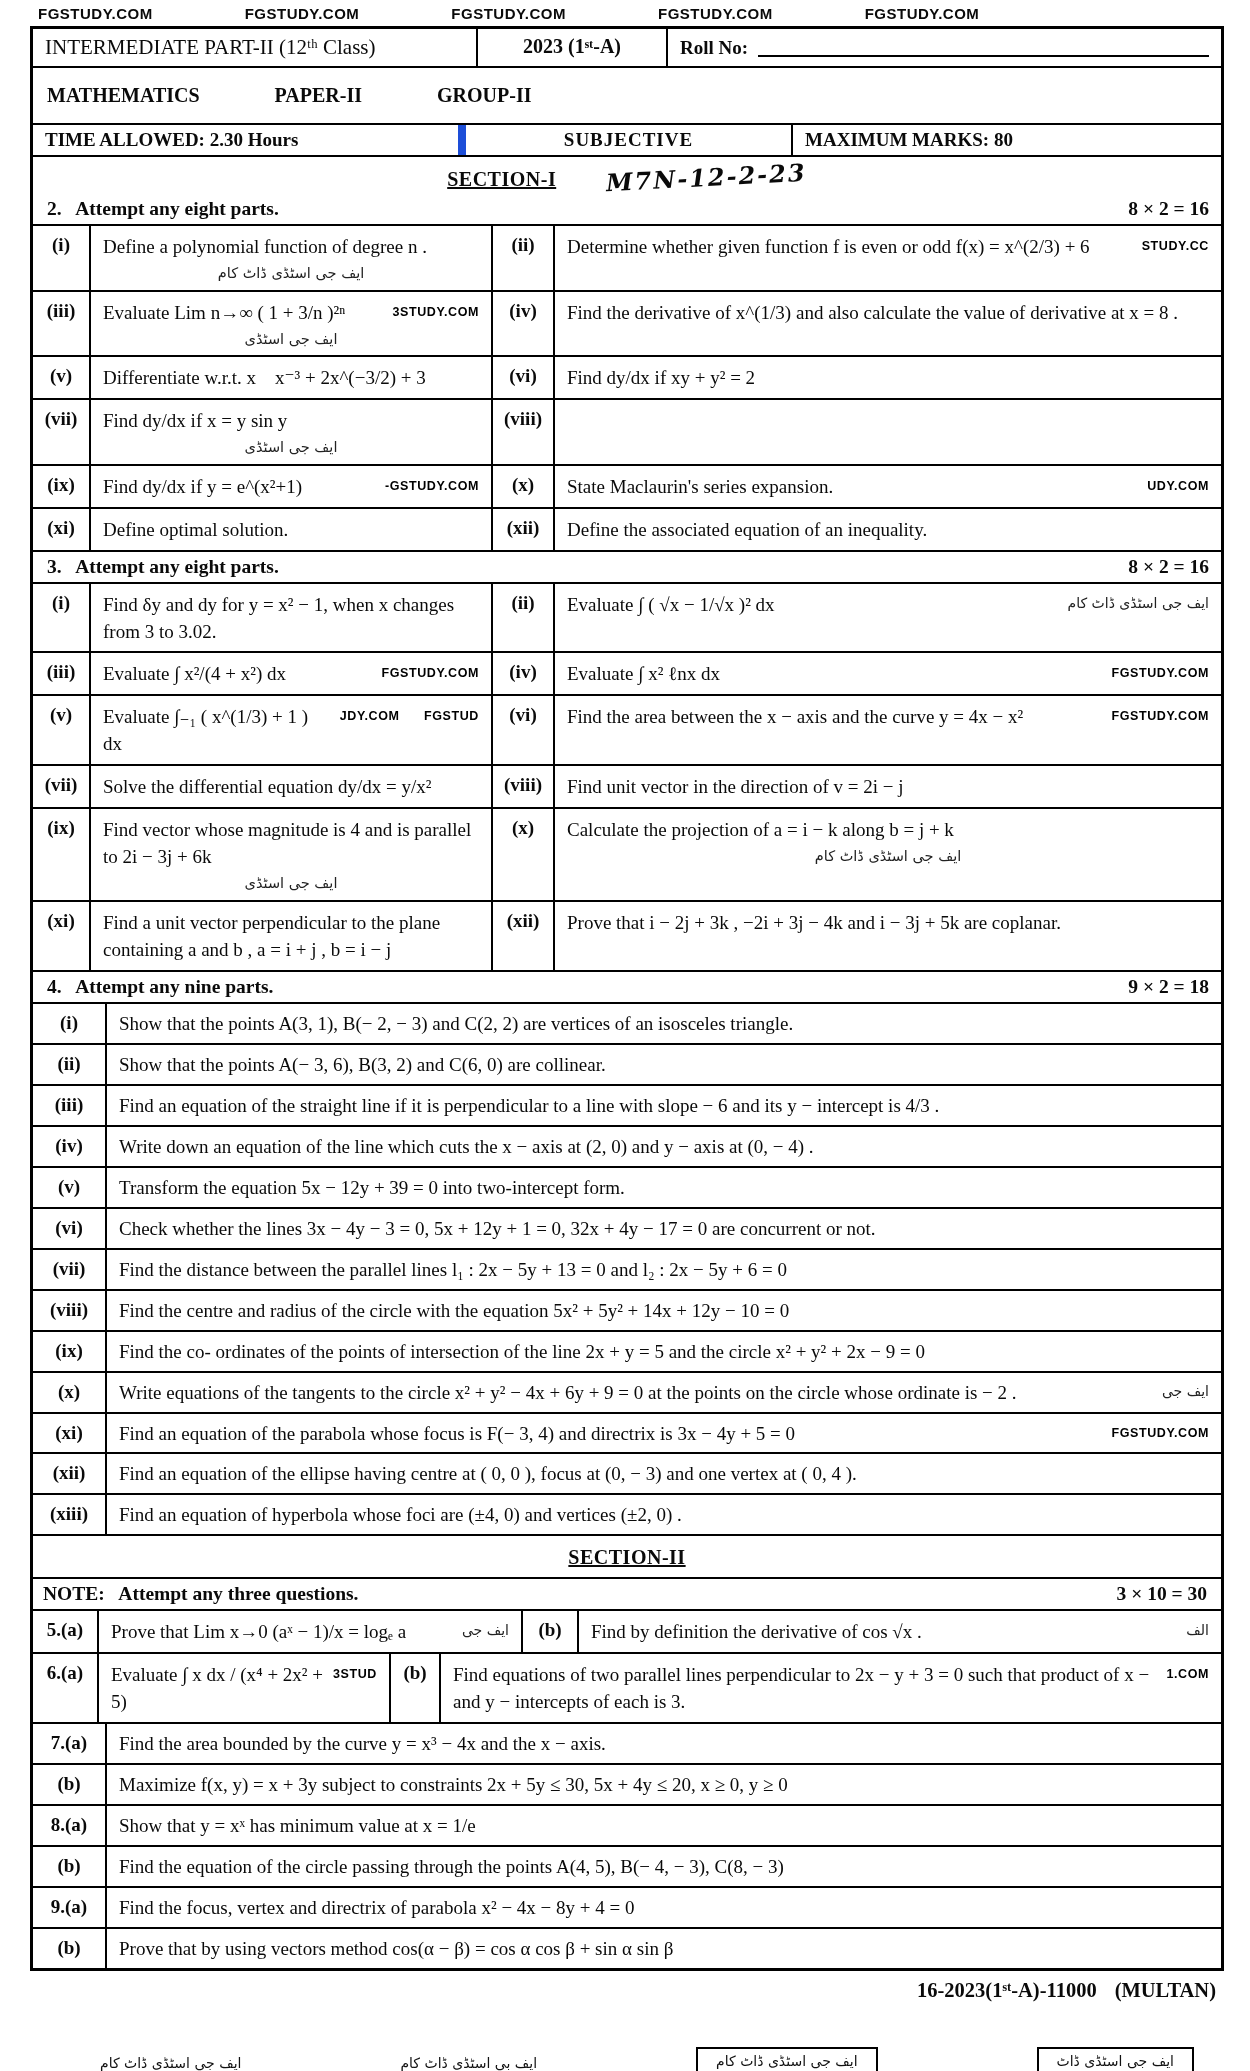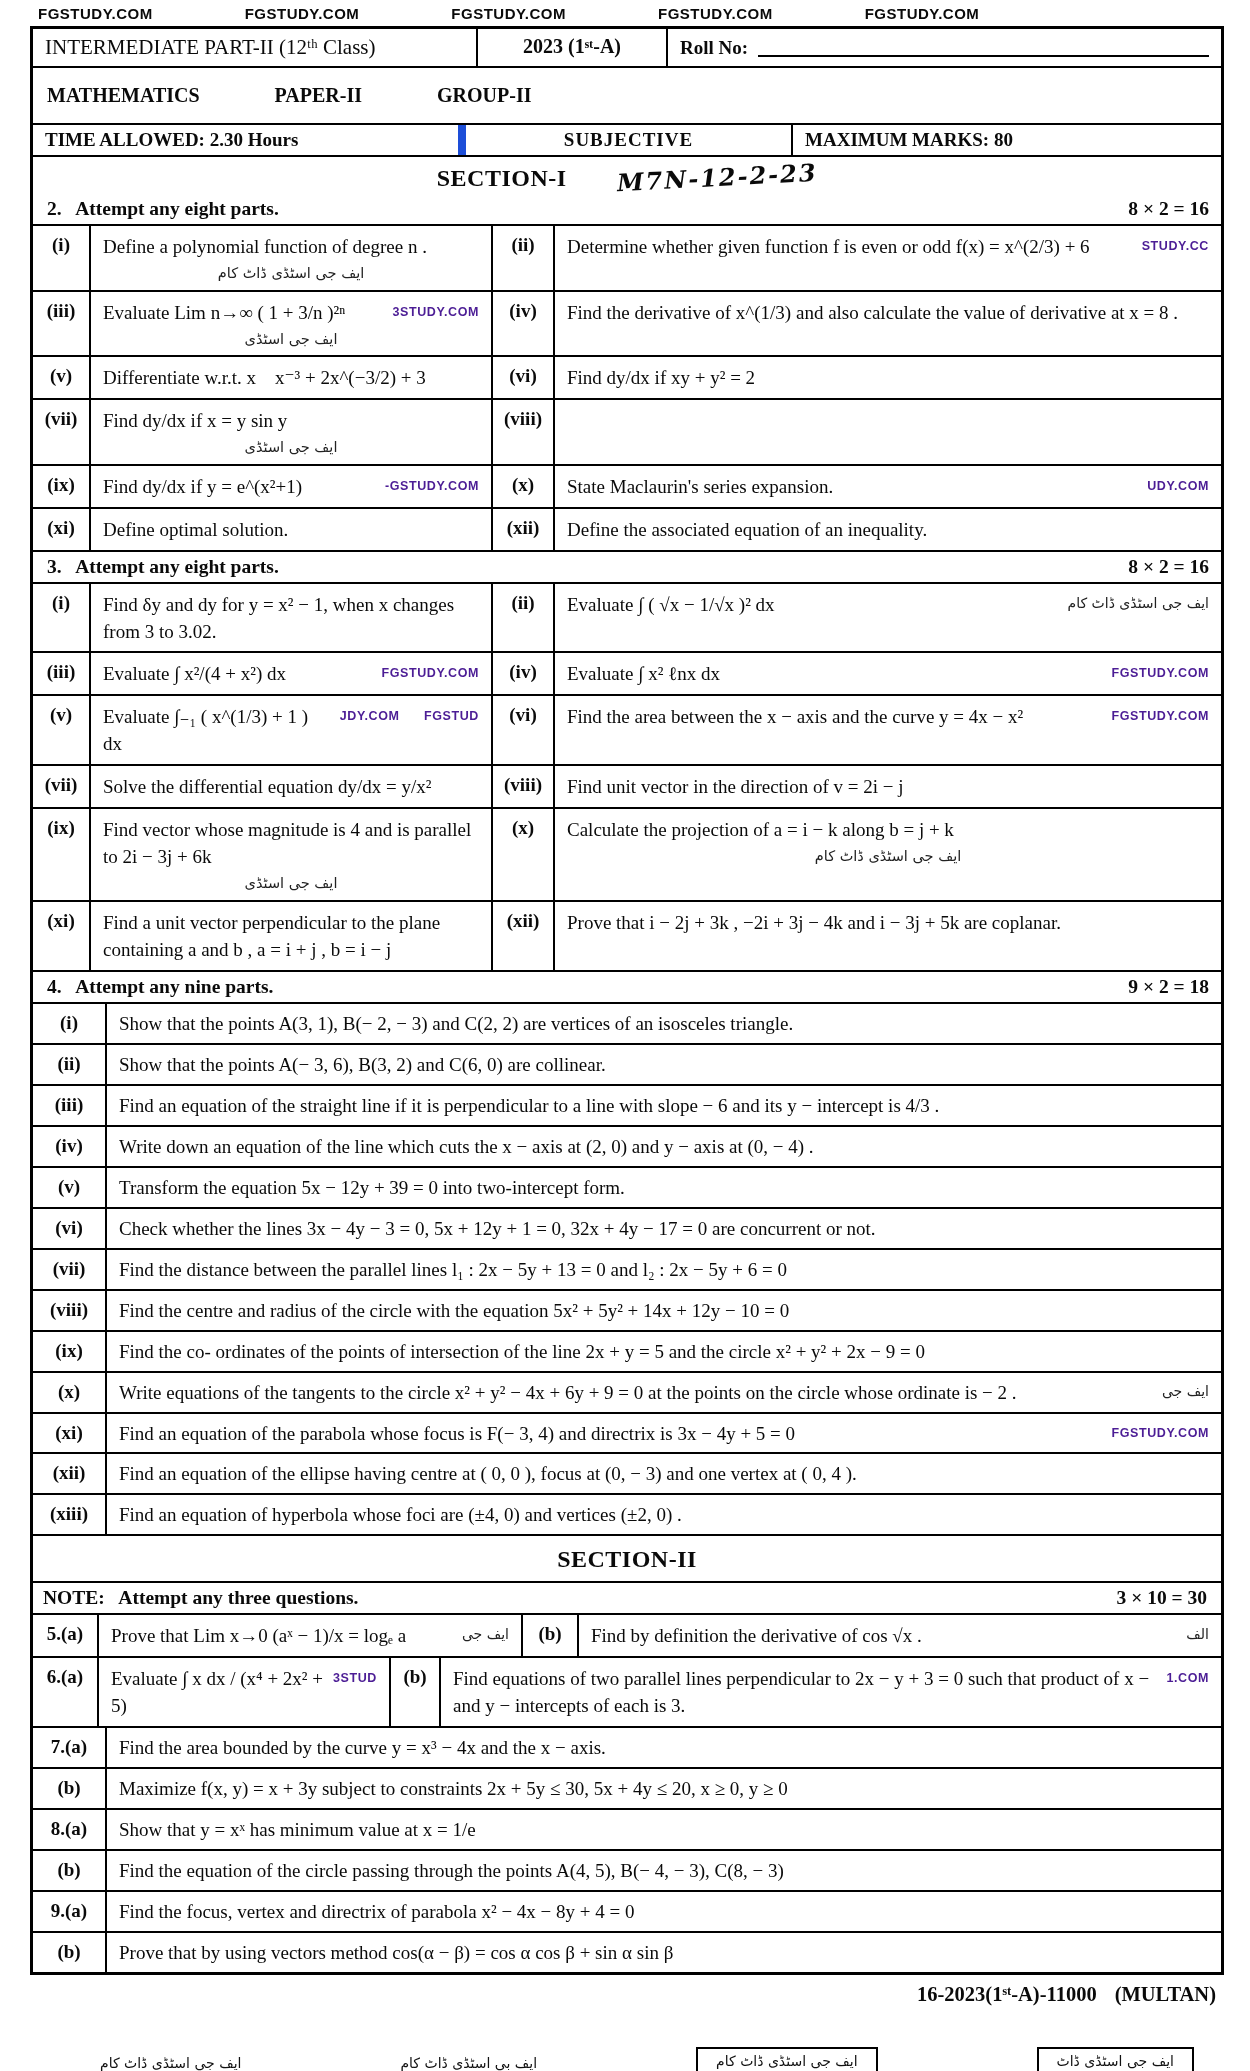--- a/index.html
+++ b/index.html
@@ -42,21 +42,21 @@
 
   .hr3 { display: grid; grid-template-columns: 425px 335px 1fr; border-bottom: 2px solid #000; font-weight: bold; font-size: 19px; }
   .hr3 > div { padding: 4px 12px; }
   .hr3 .mid { text-align: center; border-left: 8px solid #1d4ed8; border-right: 2px solid #000; letter-spacing: 1px; }
   .hr3 .right { }
 
   .hr4 { border-bottom: 2px solid #000; padding: 4px 10px; font-weight: bold; font-size: 19px; }
 
   
   .sec { text-align: center; padding: 6px 0 2px; }
-  .sec-t { font-weight: bold; font-size: 24px; letter-spacing: .5px; }
+  .sec-t { font-weight: bold; font-size: 20px; text-decoration: underline; letter-spacing: .5px; }
   .hand {
     display: inline-block;
     margin-left: 46px;
     font-style: italic;
     font-weight: bold;
     font-size: 24px;
     letter-spacing: 2px;
     transform: rotate(-3deg);
     font-family: "DejaVu Serif", serif;
   }
@@ -83,21 +83,21 @@
     font-size: 19px;
     padding: 8px 2px 6px;
   }
   .txt { padding: 8px 12px 6px; font-size: 19px; line-height: 1.42; }
   .g1 .txt { padding: 7px 12px 5px; }
   .mid { border-right: 2px solid #000; }
   .qt { font-size: 19px; }
 
   .wm {
     float: right;
-    color: #4c1d95;
+    color: #000000;
     font-family: "Liberation Sans", "DejaVu Sans", sans-serif;
     font-size: 12.5px;
     font-weight: bold;
     letter-spacing: .6px;
     margin: 4px 0 0 10px;
     white-space: pre;
   }
   .urdu {
     display: block;
     text-align: center;

